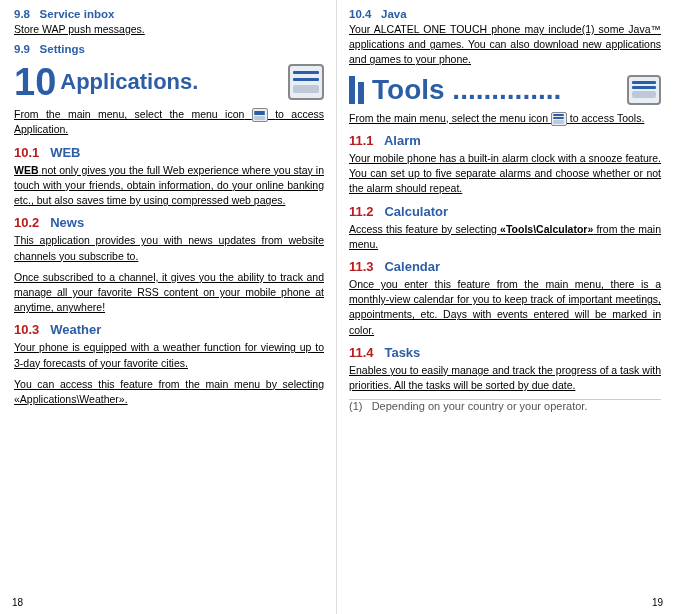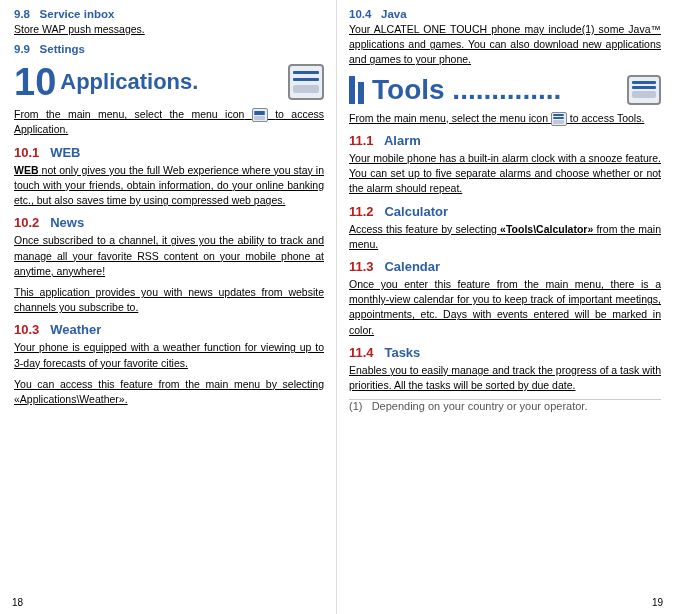--- a/index.html
+++ b/index.html
@@ -234,22 +234,22 @@
       <span>not only gives you the full Web experience where you stay in touch with your friends, obtain information, do your online banking etc., but also saves time by using compressed web pages.</span>
     </p>
   </div>
 
   <div>
     <div class="subsection-heading">
       <span class="subsection-number">10.2</span>
       &nbsp;
       <span>News</span>
     </div>
+    <p class="body-text">This application provides you with news updates from website channels you subscribe to.</p>
     <p class="body-text">Once subscribed to a channel, it gives you the ability to track and manage all your favorite RSS content on your mobile phone at anytime, anywhere!</p>
-    <p class="body-text">This application provides you with news updates from website channels you subscribe to.</p>
   </div>
 
   <div>
     <div class="subsection-heading">
       <span class="subsection-number">10.3</span>
       &nbsp;
       <span>Weather</span>
     </div>
     <p class="body-text">Your phone is equipped with a weather function for viewing up to 3-day forecasts of your favorite cities.</p>
     <p class="body-text">You can access this feature from the main menu by selecting «Applications\Weather».</p>

